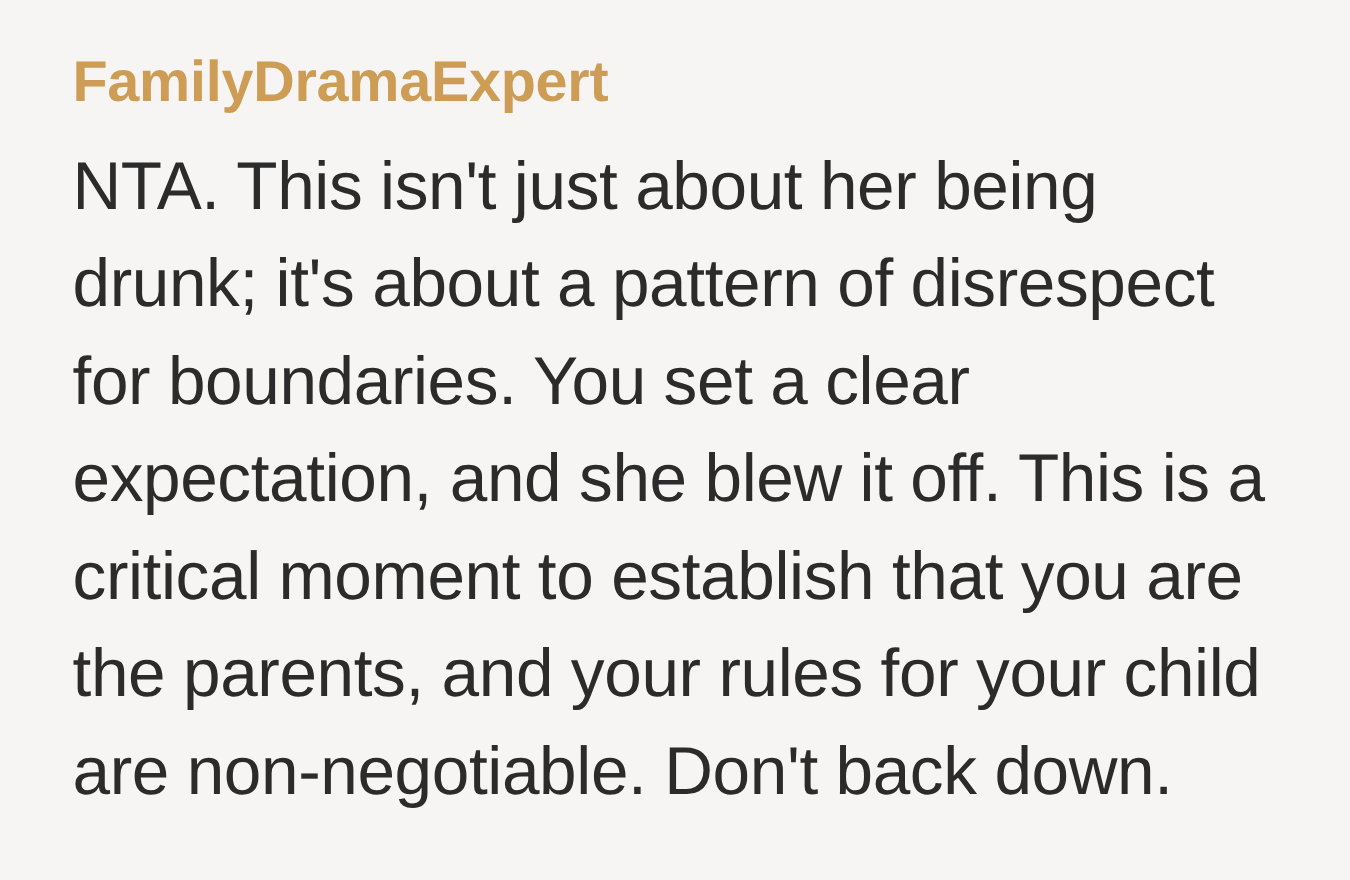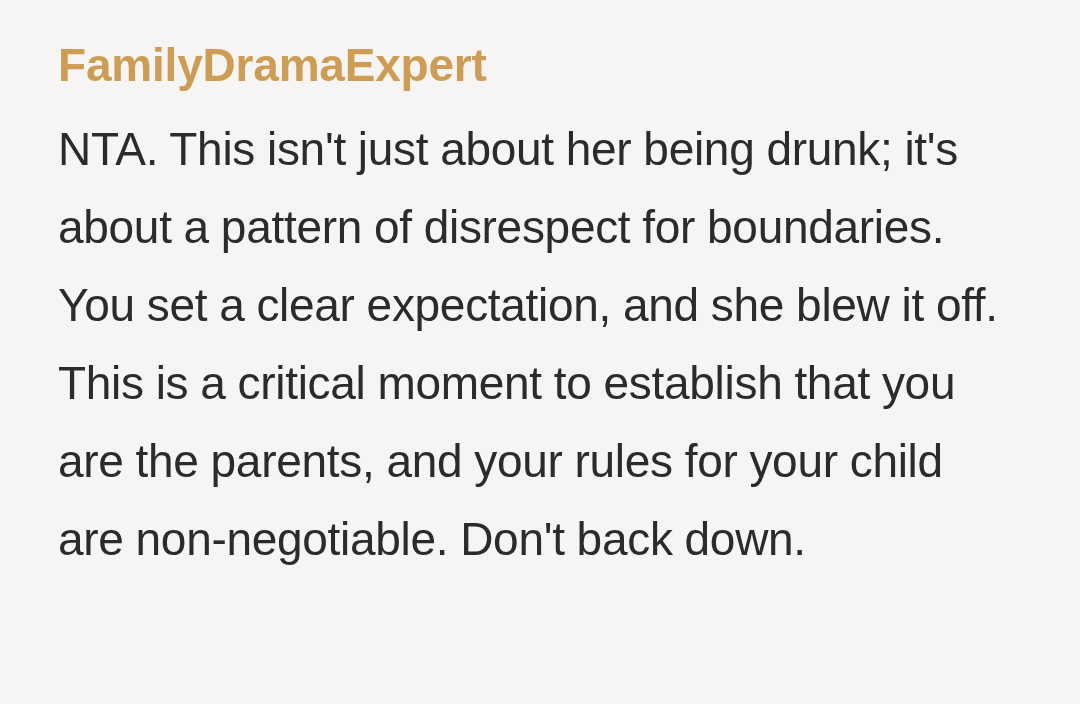--- a/index.html
+++ b/index.html
@@ -31,21 +31,21 @@
     line-height: 1.18;
     letter-spacing: -0.2px;
     color: #cd9d55;
     margin: 0 0 18px 0;
     white-space: nowrap;
   }
 
   .comment-body {
     display: block;
     font-family: "Liberation Sans", sans-serif;
-    font-size: 46px;
+    font-size: 54px;
     font-weight: 400;
     line-height: 78px;
     letter-spacing: -0.3px;
     color: #2b2b2b;
     margin: 0;
     max-width: 1000px;
     word-spacing: -0.5px;
   }
 </style>
 </head>

